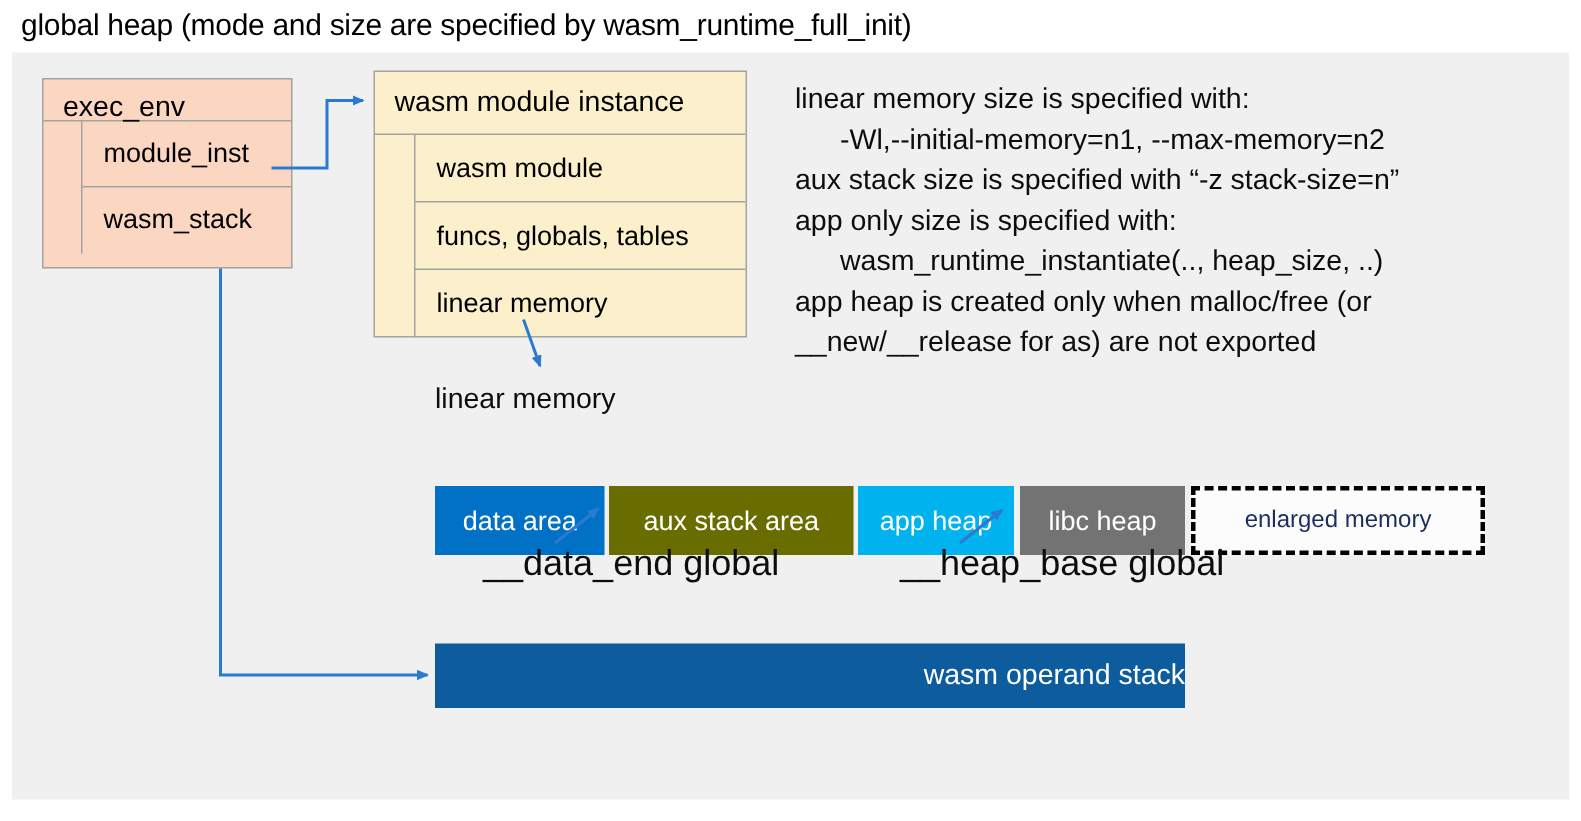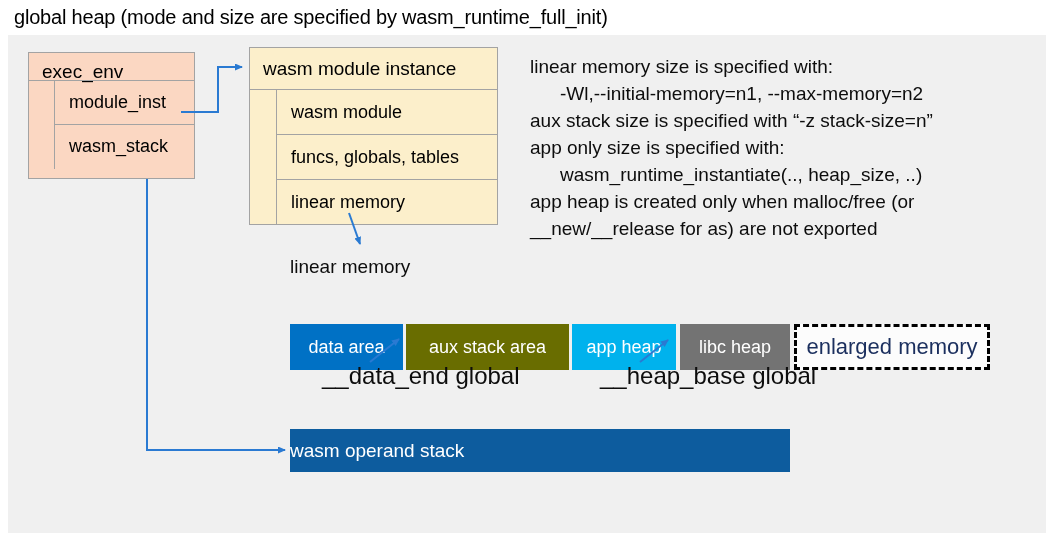--- a/index.html
+++ b/index.html
@@ -39,31 +39,31 @@
   .mem-seg {
     position:absolute; top:288px; height:46px; display:flex; align-items:center; justify-content:center;
     color:#ffffff; font-size:18px;margin-top:36px;
   }
   .seg-data  { left:290px; width:113px; background:#0071c5; }
   .seg-aux   { left:406px; width:163px; background:#696d00; }
   .seg-app   { left:572px; width:104px; background:#00b2ed; }
   .seg-libc  { left:680px; width:110px; background:#737373; }
   .seg-enlarged {
     left:794px; width:196px; background:#fcfcfc; border:3px dashed #000;
-    color:#1b2f5e; font-size:22px;
+    color:#1b2f5e; font-size:16px;
   }
   
   .ann { position:absolute; font-size:24px; color:#0d0d0d; white-space:nowrap; }
   .ann-dataend  { left:322px; top:362px; }
   .ann-heapbase { left:600px; top:362px; }
   .ann-exported { left:300px; top:388px; }
   
   .operand-bar {
     position:absolute; left:290px; top:429px; width:500px; height:43px; background:#0d5c9e;
-    display:flex; align-items:center; justify-content:flex-start; color:#fff; font-size:19px;
+    display:flex; align-items:center; justify-content:flex-end; color:#fff; font-size:19px;
   }
   
   .notes-bottom { position:absolute; left:190px; top:479px; width:860px; font-size:19px; line-height:26px; color:#0d0d0d; }
   
   .overlay { position:absolute; left:0; top:0; width:1054px; height:547px; pointer-events:none; }
 </style>
 </head>
 <body>
 
 <div class="canvas">

